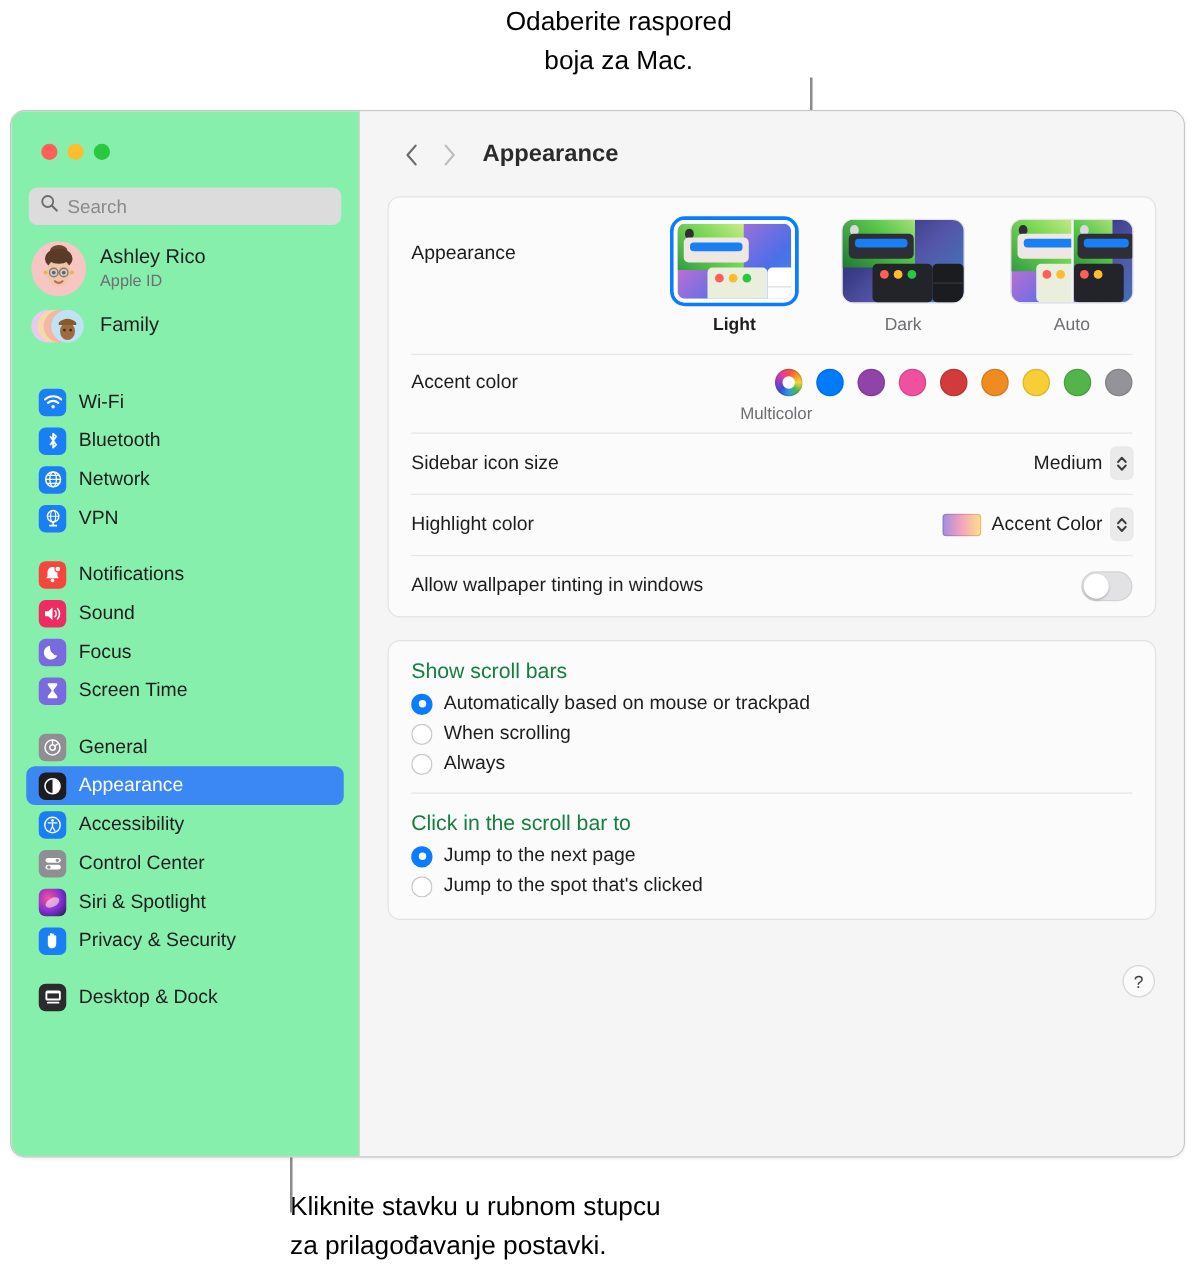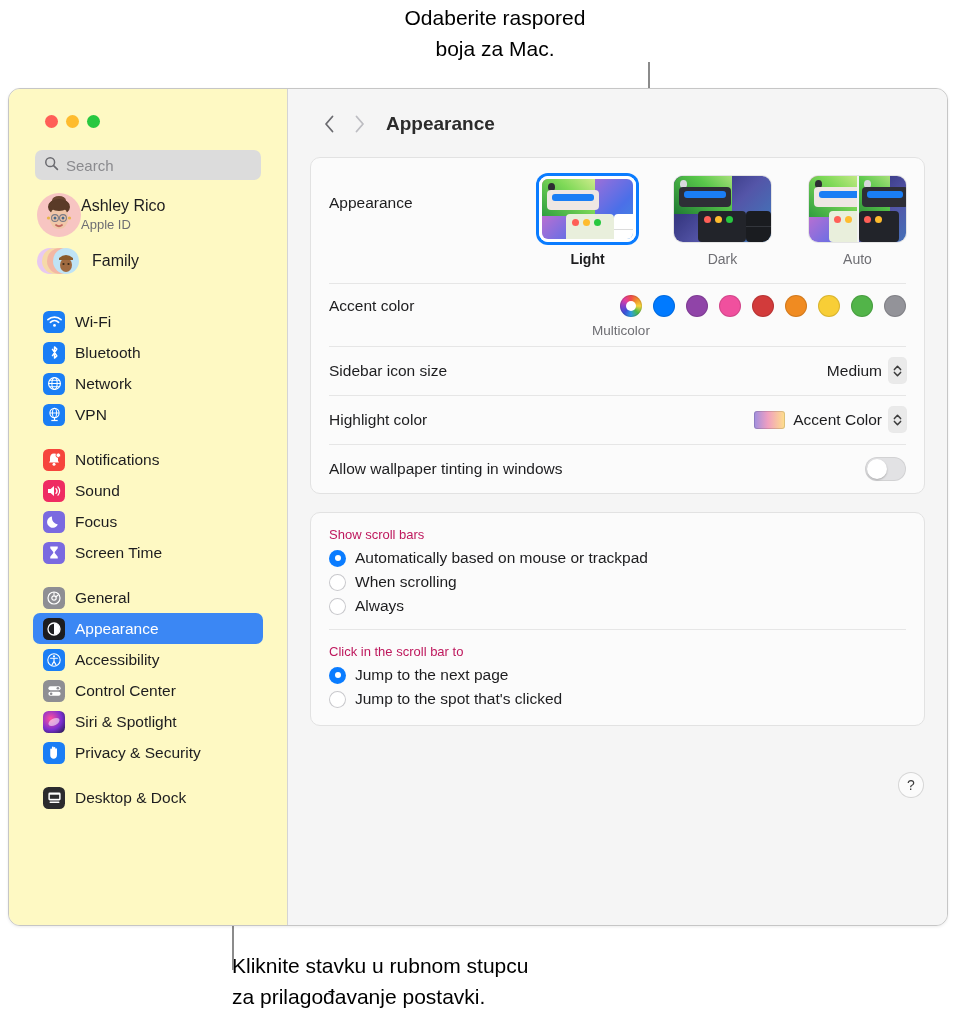--- a/index.html
+++ b/index.html
@@ -39,23 +39,23 @@
     border: 1px solid #c6c6c6;
     border-radius: 12px;
     overflow: hidden;
     display: flex;
     box-shadow: 0 1px 3px rgba(0,0,0,0.08);
   }
 
   
   .sidebar {
     width: 279px;
-    background: #fef9c3;
+    background: #86efac;
     border-right: 1px solid #d4d4d4;
-    padding: 0 24px;
+    padding: 0 12px;
     position: relative;
     overflow: hidden;
   }
   .traffic {
     display: flex; gap: 8px;
     padding: 26px 0 0 12px;
   }
   .traffic span { width: 13px; height: 13px; border-radius: 50%; display:block; }
   .tl-red { background: #ff5f57; }
   .tl-yellow { background: #febc2e; }
@@ -72,21 +72,21 @@
     gap: 7px;
   }
   .search-box input {
     border: none; background: transparent; outline: none;
     font-family: "Liberation Sans", sans-serif;
     font-size: 15px; color: #1d1d1f; width: 100%;
   }
   .search-box input::placeholder { color: #8a8a8e; }
 
   .account {
-    display: flex; align-items: center; 
+    display: flex; align-items: center; gap: 11px;
     padding: 13px 0 0 4px;
   }
   .avatar {
     width: 44px; height: 44px; border-radius: 50%;
     background: #f7c5c2; position: relative; overflow: hidden;
     flex-shrink: 0;
   }
   .acct-text { line-height: 1.15; }
   .acct-name { font-size: 16px; color: #1d1d1f; }
   .acct-sub { font-size: 13px; color: #6e6e73; margin-top: 2px; }
@@ -239,21 +239,21 @@
     background: #e2e2e4; box-shadow: inset 0 0 0 1px rgba(0,0,0,0.07);
     position: relative;
   }
   .toggle .knob {
     position:absolute; left: 2px; top: 2px;
     width: 20px; height: 20px; border-radius: 50%;
     background: #fff; box-shadow: 0 1px 2px rgba(0,0,0,0.25);
   }
 
   
-  .sub-head { font-size: 13px; color: #be185d; padding: 14px 18px 4px 18px; }
+  .sub-head { font-size: 17px; color: #15803d; padding: 14px 18px 4px 18px; }
   .radio-line {
     display: flex; align-items: center; gap: 9px;
     padding: 3px 18px; font-size: 15.5px; color: #1d1d1f;
   }
   .radio {
     width: 17px; height: 17px; border-radius: 50%;
     background: #fff; box-shadow: inset 0 0 0 1px #c8c8cc;
     flex-shrink: 0; position: relative;
   }
   .radio.on { background: #0a7cff; box-shadow: none; }

